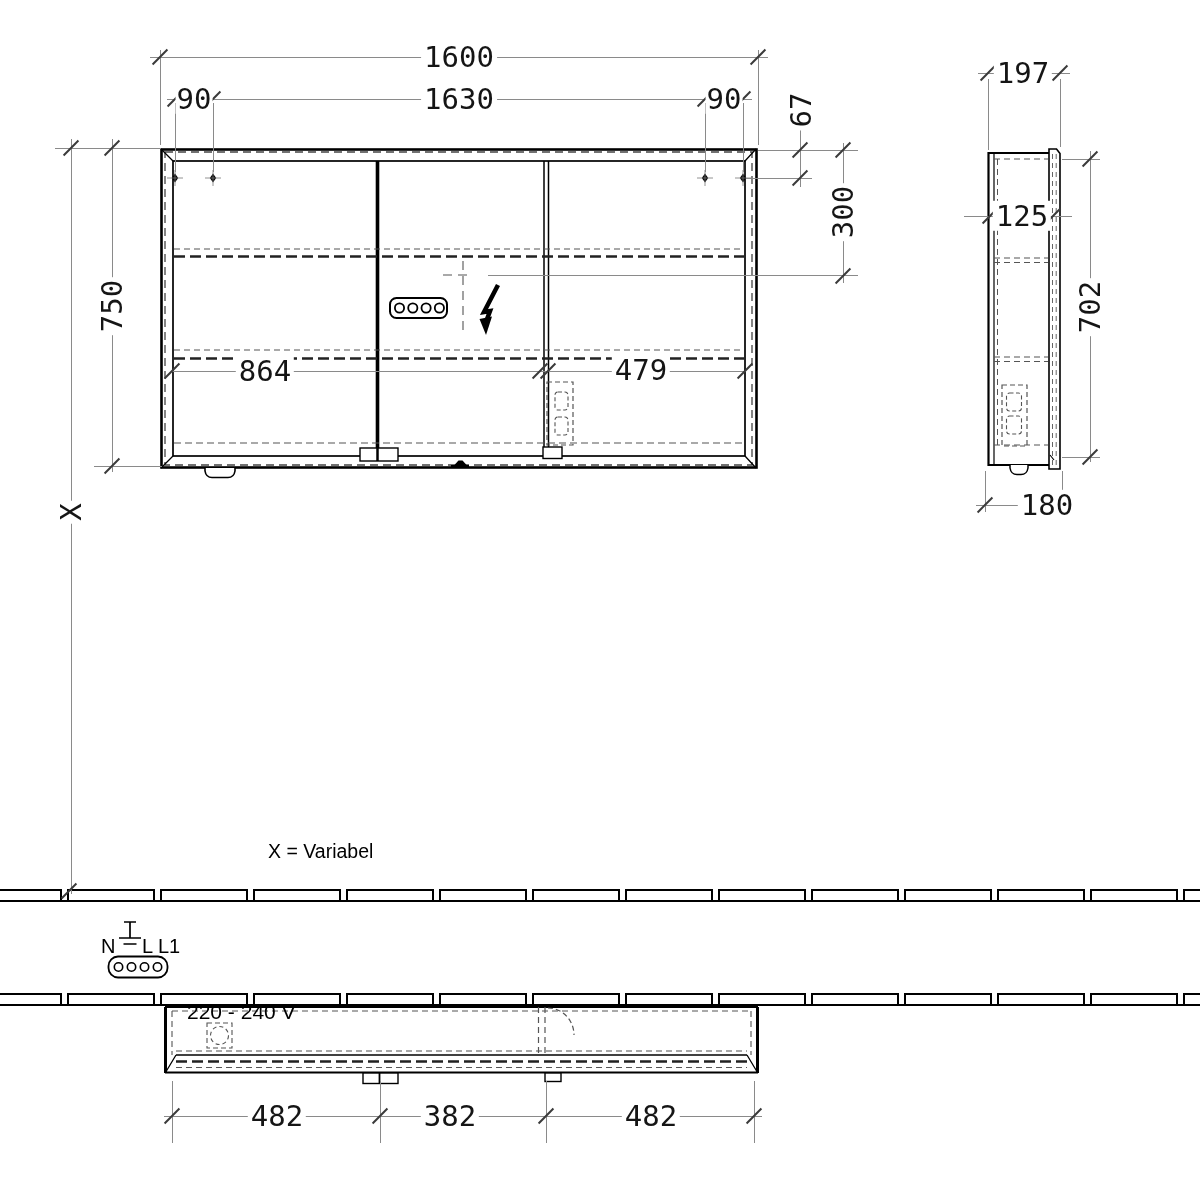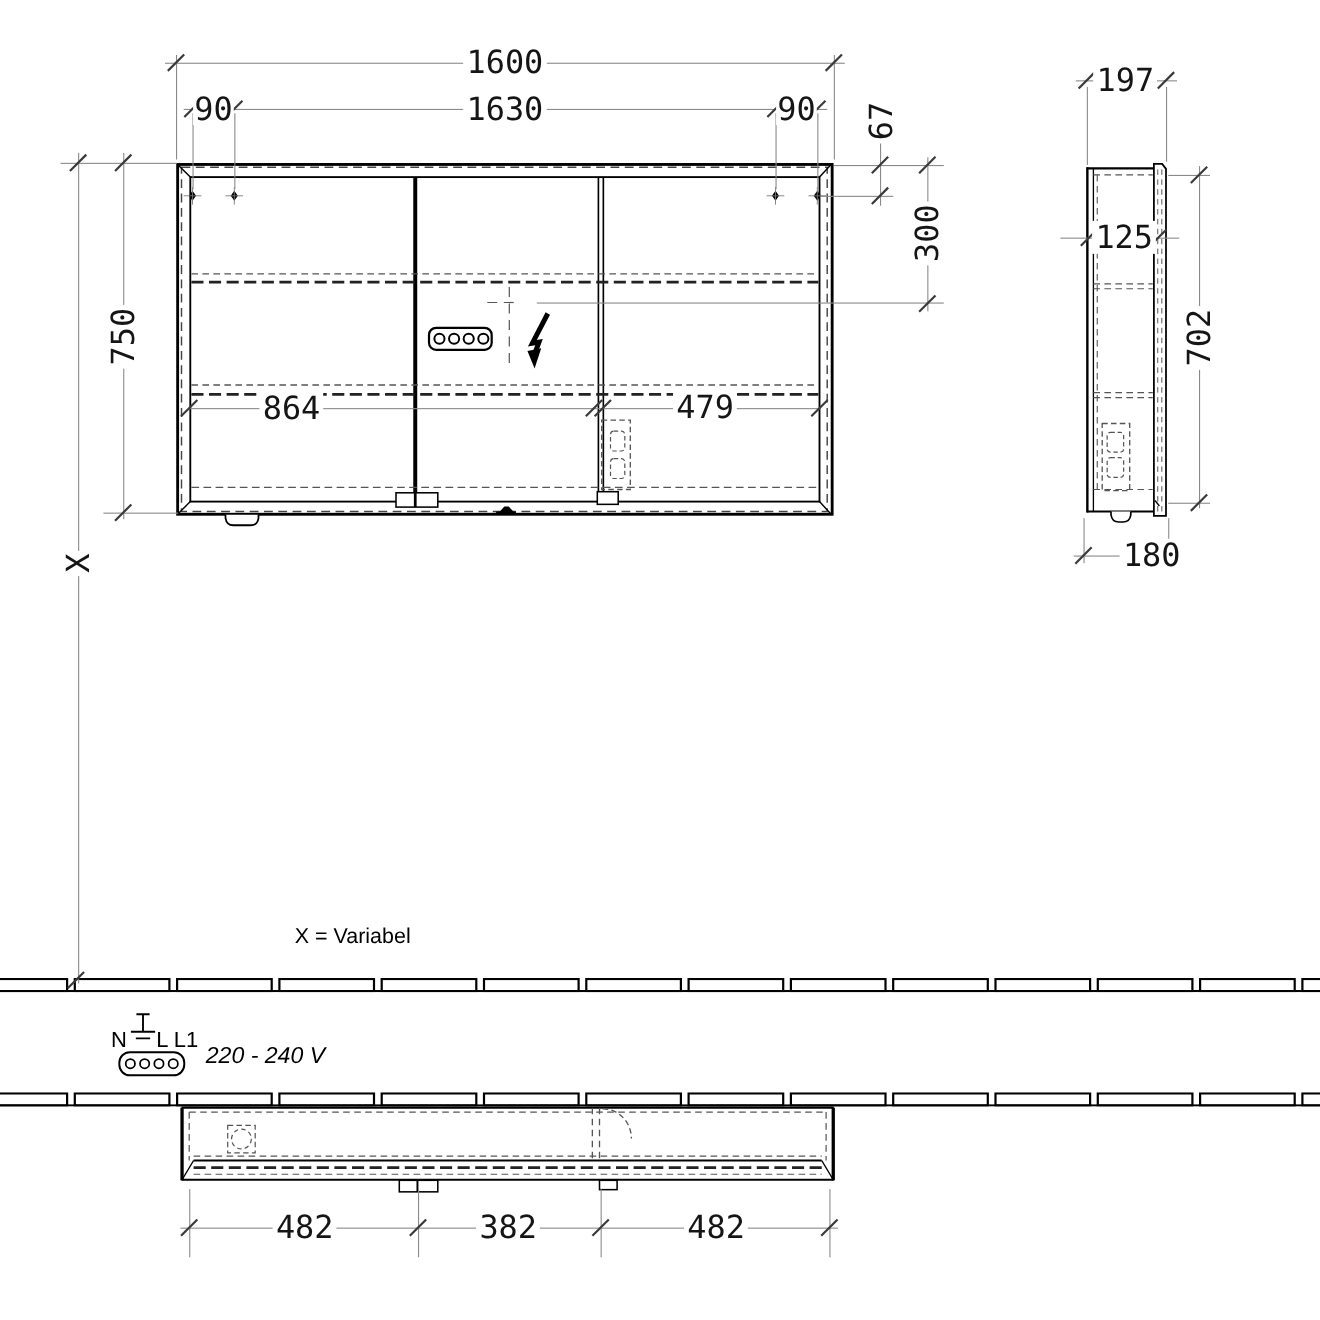--- a/index.html
+++ b/index.html
@@ -262,34 +262,34 @@
   <span class="dim rot" style="left:843px;top:212px;">300</span>
   <span class="dim rot" style="left:112px;top:306px;">750</span>
   <span class="dim rot" style="left:71px;top:512px;">X</span>
   <span class="dim" style="left:265px;top:371px;">864</span>
   <span class="dim" style="left:641px;top:370px;">479</span>
   <span class="dim" style="left:1023px;top:73px;">197</span>
   <span class="dim" style="left:1022px;top:216px;">125</span>
   <span class="dim rot" style="left:1090px;top:307px;">702</span>
   <span class="dim" style="left:1023px;top:505px;margin-left:24px;">180</span>
   <span class="dim" style="left:277px;top:1116px;">482</span>
-  <span class="dim" style="left:462px;top:1116px;">382</span>
+  <span class="dim" style="left:450px;top:1116px;">382</span>
   <span class="dim" style="left:651px;top:1116px;">482</span>
 
   <span class="txt" style="left:268px;top:840px;font-size:19.5px;">X = Variabel</span>
 
   <span class="txt" style="left:101px;top:935px;font-size:20px;">N</span>
   <svg style="left:115px;top:916px;" width="30" height="34" viewBox="0 0 30 34">
     <path d="M9,6 H21 M15,6 V22 M4,22 H26 M8.5,28 H21.5" stroke="#000" stroke-width="1.7" fill="none"></path>
   </svg>
   <span class="txt" style="left:142px;top:935px;font-size:20px;">L L1</span>
 
   <svg style="left:107px;top:955px;" width="62" height="24" viewBox="0 0 62 24">
     <rect x="1.5" y="1.5" width="59" height="21" rx="9.5" fill="#fff" stroke="#000" stroke-width="1.8"></rect>
     <circle cx="11.5" cy="12" r="4.2" fill="none" stroke="#000" stroke-width="1.6"></circle>
     <circle cx="24.5" cy="12" r="4.2" fill="none" stroke="#000" stroke-width="1.6"></circle>
     <circle cx="37.5" cy="12" r="4.2" fill="none" stroke="#000" stroke-width="1.6"></circle>
     <circle cx="50.5" cy="12" r="4.2" fill="none" stroke="#000" stroke-width="1.6"></circle>
   </svg>
 
-  <span class="txt" style="left:187px;top:948px;font-size:21px;font-style:italic;">220 - 240 V</span>
+  <span class="txt" style="left:187px;top:1000px;font-size:21px;">220 - 240 V</span>
 
 </div>
 
 </body></html>

